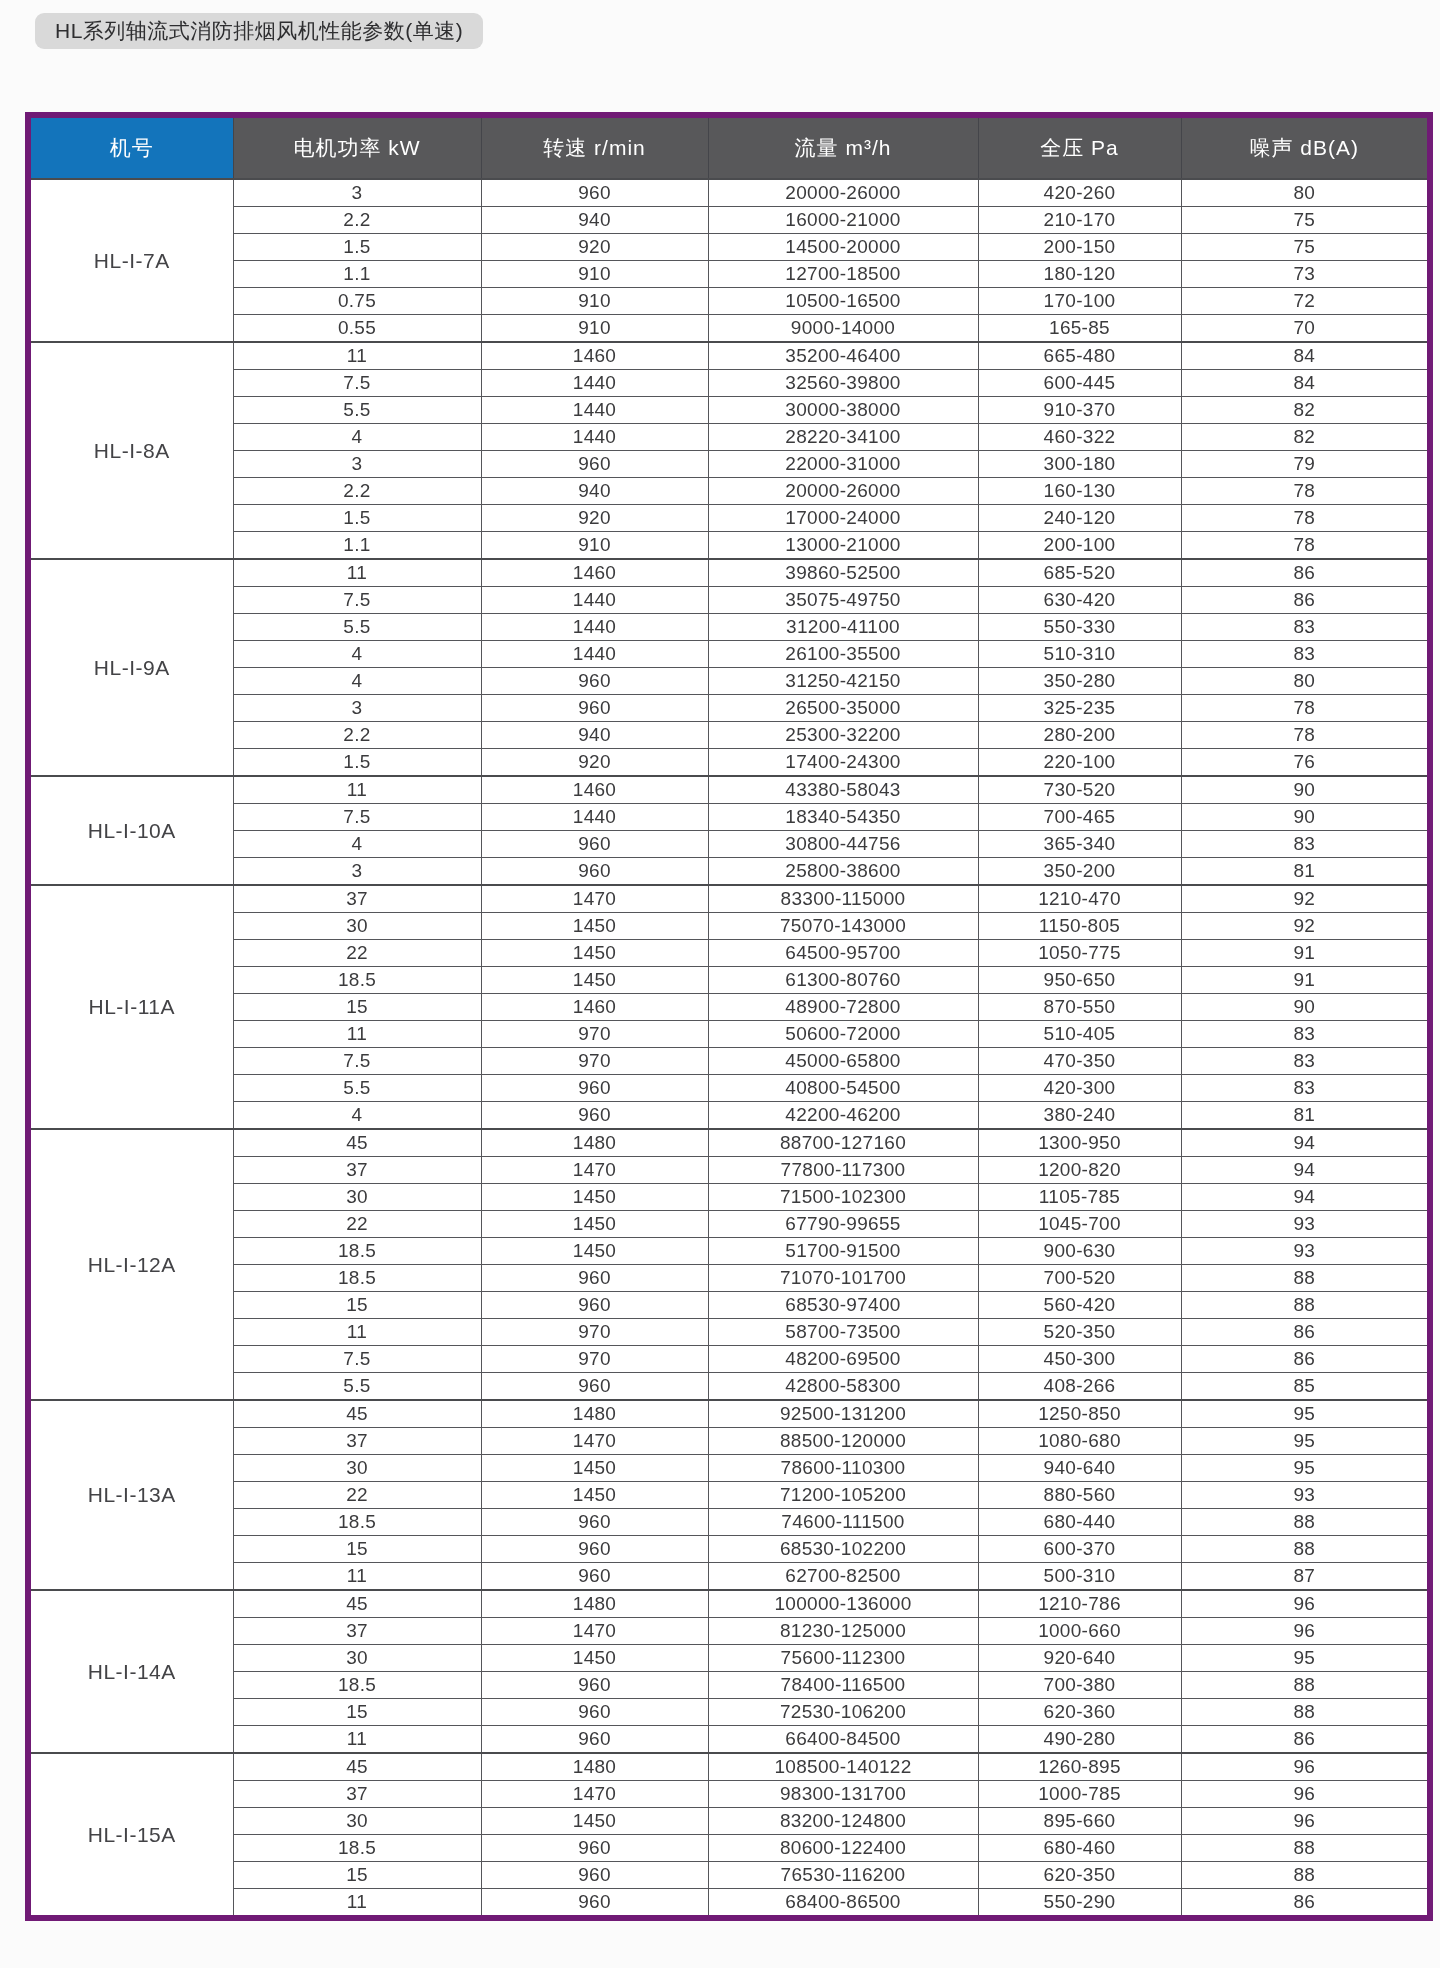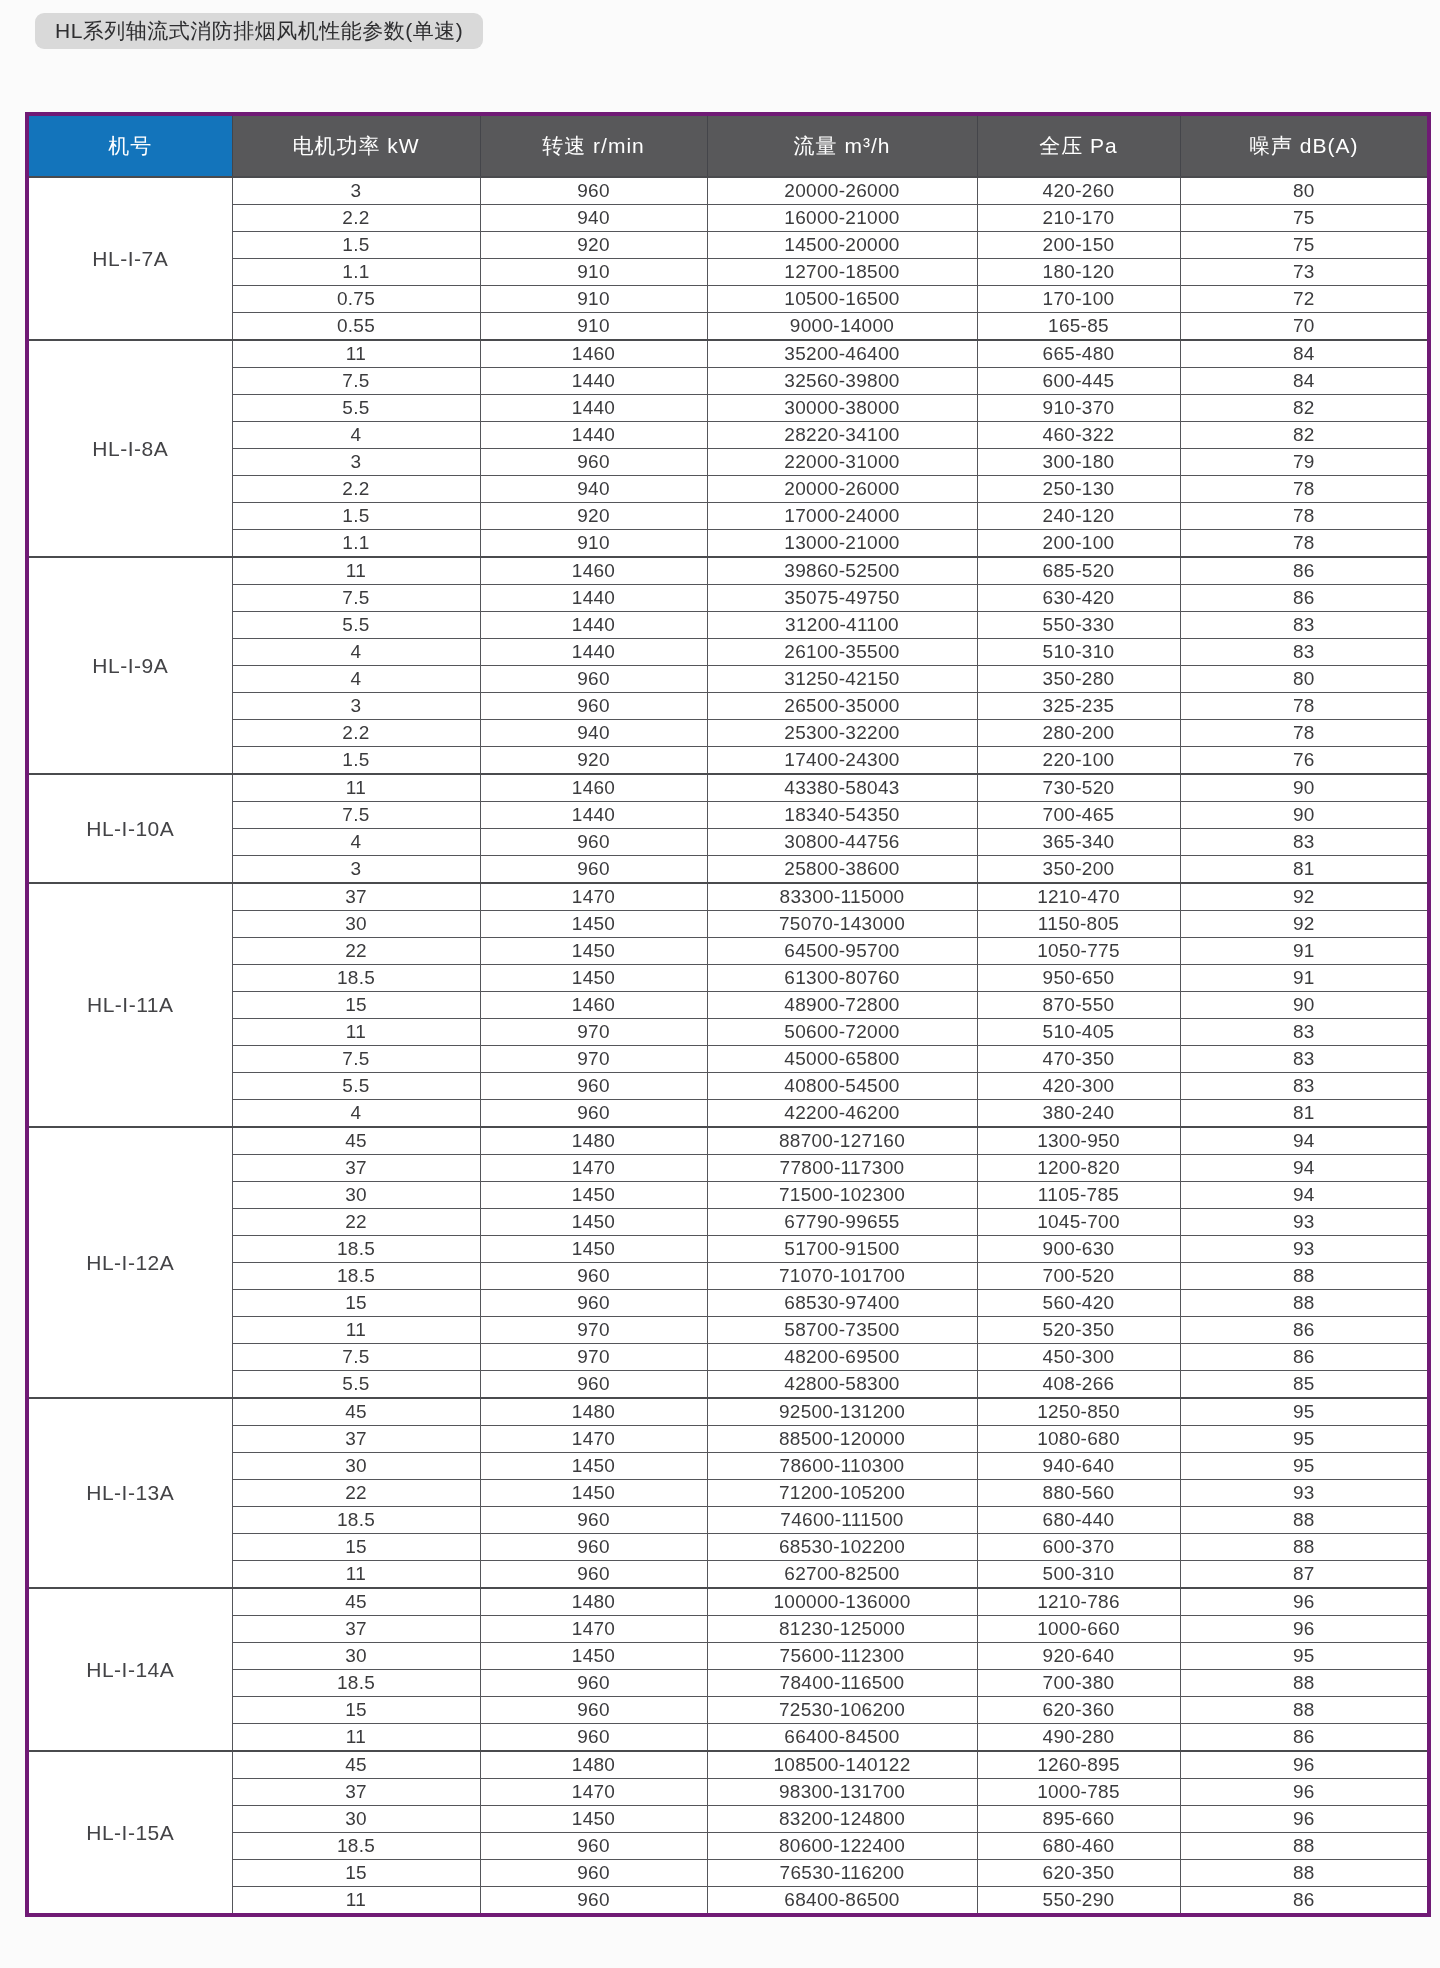--- a/index.html
+++ b/index.html
@@ -30,21 +30,21 @@
     white-space: nowrap;
   }
   table.spec-table {
     position: absolute;
     left: 25px;
     top: 112px;
     width: 1402px;
     border-collapse: collapse;
     table-layout: fixed;
     background: #f97316;
-    border: 4px solid #701a75;
+    border: 6px solid #701a75;
   }
   col.c-model   { width: 205px; }
   col.c-power   { width: 248px; }
   col.c-speed   { width: 227px; }
   col.c-flow    { width: 270px; }
   col.c-press   { width: 203px; }
   col.c-noise   { width: 249px; }
   .spec-table th {
     background: var(--header-bg, #58585a);
     color: #ffffff;
@@ -183,21 +183,21 @@
           <td>3</td>
           <td>960</td>
           <td>22000-31000</td>
           <td>300-180</td>
           <td>79</td>
         </tr>
         <tr>
           <td>2.2</td>
           <td>940</td>
           <td>20000-26000</td>
-          <td>250-130</td>
+          <td>160-130</td>
           <td>78</td>
         </tr>
         <tr>
           <td>1.5</td>
           <td>920</td>
           <td>17000-24000</td>
           <td>240-120</td>
           <td>78</td>
         </tr>
         <tr>

